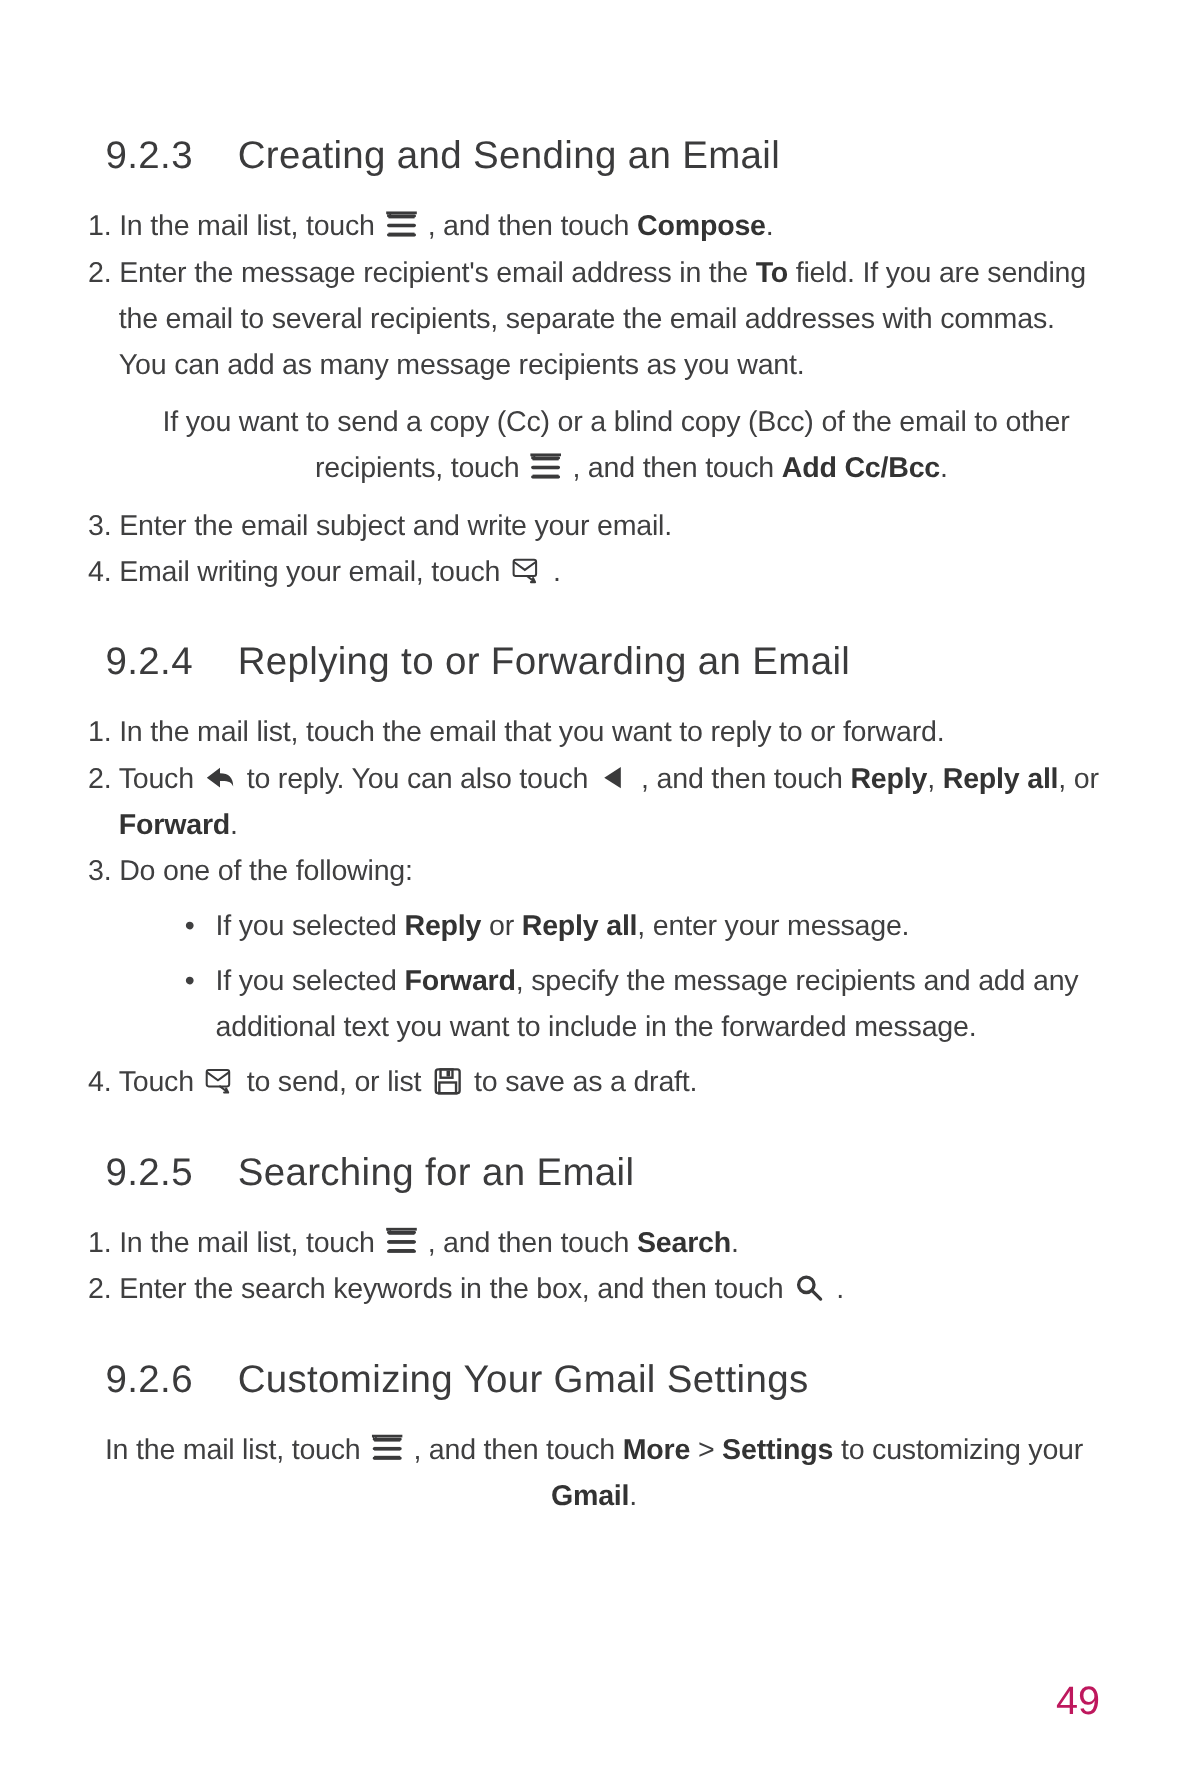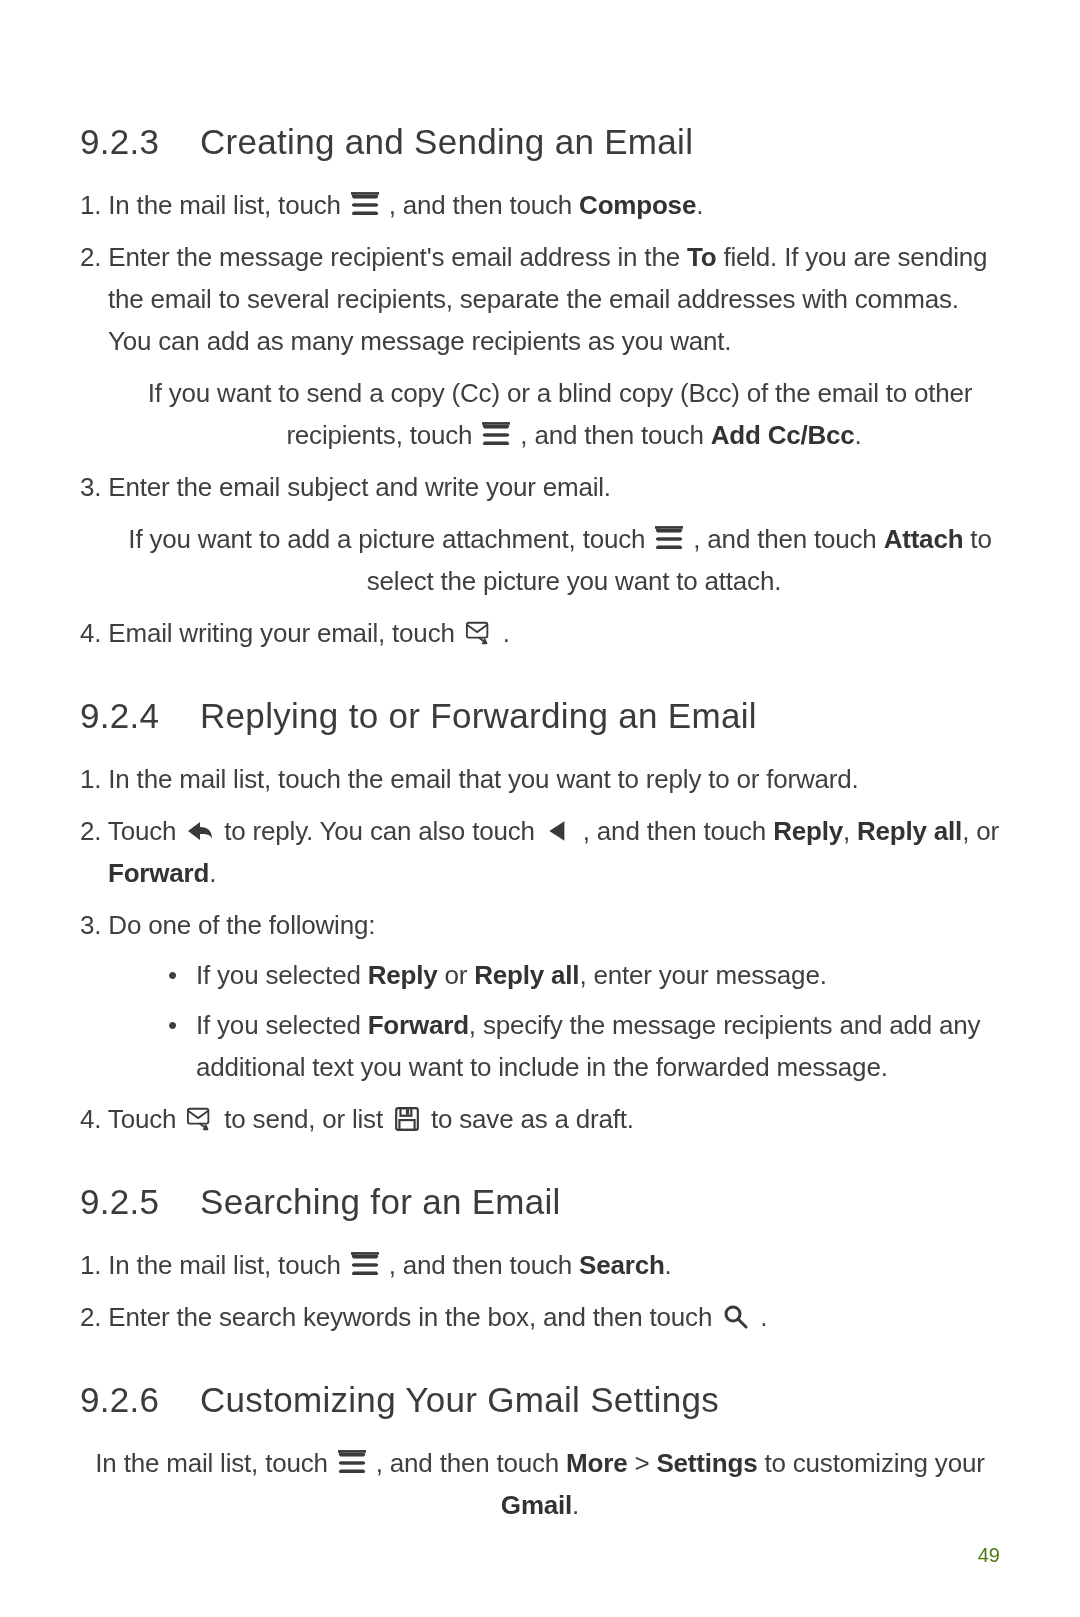--- a/index.html
+++ b/index.html
@@ -20,35 +20,36 @@
     font-family: Arial, Helvetica, sans-serif;
     font-weight: 400;
     font-size: 35px;
     letter-spacing: 0.3px;
     color: #3b3b3c;
     margin: 42px 0 22px 0;
   }
   h2.section .secno {
     display: inline-block;
     min-width: 110px;
+    margin-left: 16px;
   }
   .body {
     font-family: Arial, Helvetica, sans-serif;
     font-size: 26px;
     color: #3f3f40;
     font-stretch: condensed;
     letter-spacing: -0.2px;
   }
   ol.steps {
     list-style: none;
     padding: 0;
     margin: 0;
   }
   ol.steps > li {
-    margin: 10px 0;
+    margin: 0 0;
     line-height: 42px;
     padding-left: 28px;
     text-indent: -28px;
   }
   .indented {
     margin: 10px 0 10px 40px;
     line-height: 42px;
     text-align: center;
   }
   ul.bullets {
@@ -73,22 +74,22 @@
   b { font-weight: 700; color: #333; }
   .para {
     margin: 14px 0;
     line-height: 42px;
     text-align: center;
   }
   .pagenum {
     position: absolute;
     right: 80px;
     bottom: 50px;
-    font-size: 20px;
-    color: #4d7c0f;
+    font-size: 36px;
+    color: #be185d;
   }
 
   
   .icon {
     display: inline-block;
     vertical-align: -4px;
     width: 28px;
     height: 26px;
     margin: 0 3px;
   }
@@ -156,28 +157,20 @@
         <span>If you want to send a copy (Cc) or a blind copy (Bcc) of the email to other recipients, touch </span>
         <span class="icon"><svg viewBox="0 0 26 24">
               <use href="#ic-menu"></use>
             </svg></span>
         <span> , and then touch </span>
         <b>Add Cc/Bcc</b><span>.</span>
       </div>
     </li>
     <li>3.
       <span>Enter the email subject and write your email.</span>
-      <div class="indented">
-        <span>If you want to add a picture attachment, touch </span>
-        <span class="icon"><svg viewBox="0 0 26 24">
-              <use href="#ic-menu"></use>
-            </svg></span>
-        <span> , and then touch </span>
-        <b>Attach</b><span> to select the picture you want to attach.</span>
-      </div>
     </li>
     <li>4.
       <span>Email writing your email, touch </span>
       <span class="icon"><svg viewBox="0 0 28 28">
             <use href="#ic-send"></use>
           </svg></span>
       <span> .</span>
     </li>
   </ol>
 

